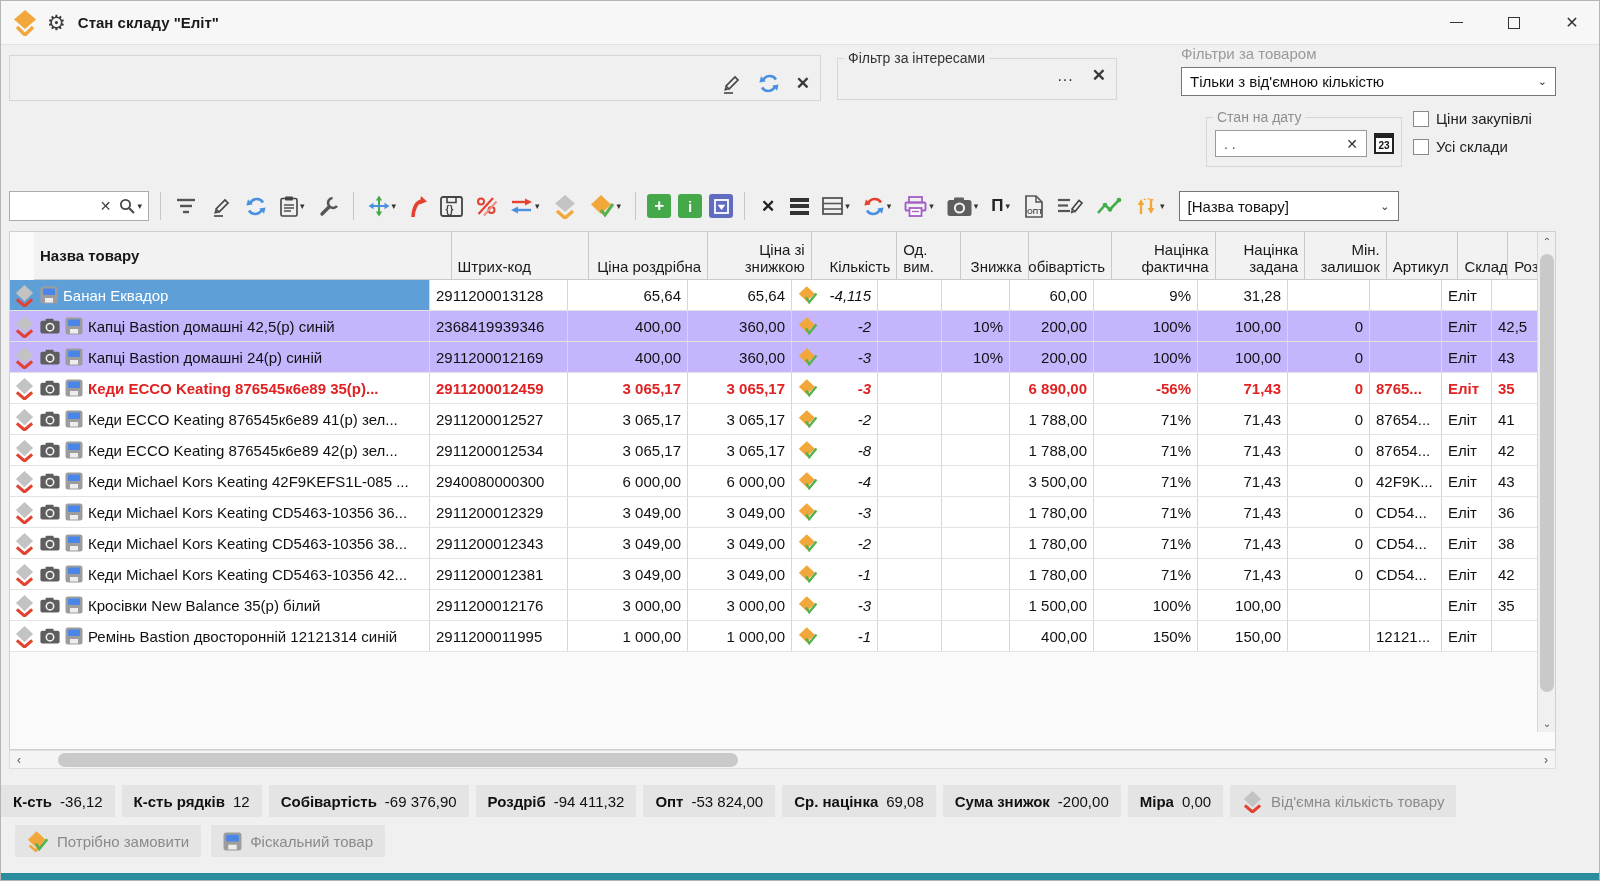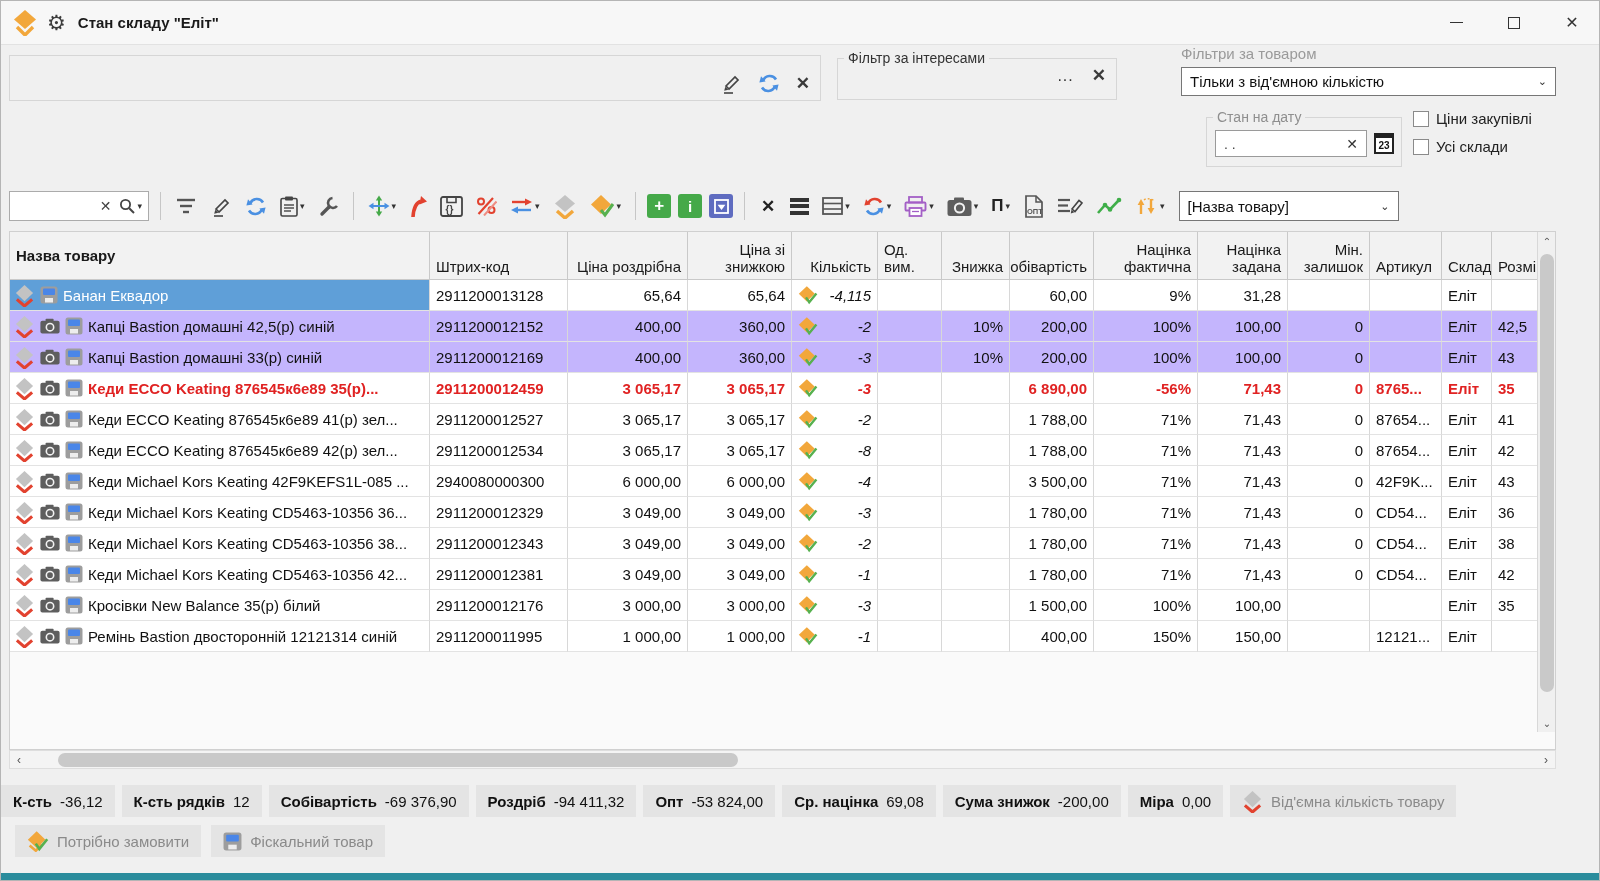--- a/index.html
+++ b/index.html
@@ -51,21 +51,21 @@
   .tbtn{ display:flex; align-items:center; justify-content:center; gap:2px; padding:2px 3px; min-width:24px; height:32px; }
   .caret{ font-size:9px; color:#333; }
   .sqbtn{ width:24px; height:24px; border-radius:3px; display:flex; align-items:center; justify-content:center; color:#fff; font-weight:bold; font-size:17px; }
   .sq-green{ background:#45a949; }
   .sq-indigo{ background:#5f6cc0; }
   .glyph{ font-size:17px; color:#222; font-weight:bold; }
   #grp-combo{ position:static; width:220px; height:30px; margin-left:4px; }
 
   
   .tablewrap{ position:absolute; left:8px; top:230px; width:1547px; height:519px; background:#fafafa; border:1px solid #d0d0d0; }
-  .gridhead{ display:flex; height:48px; background:#f2f2f2; border-bottom:1px solid #c9c9c9; }
+  .gridhead{ display:flex; height:48px; background:#f2f2f2; border-bottom:1px solid #c9c9c9;margin-left:24px; }
   .hcell{ display:flex; align-items:flex-end; padding:4px 6px; font-size:15px; color:#1a1a1a; border-right:1px solid #c9c9c9; line-height:1.15; overflow:hidden; white-space:pre-line; }
   .hcell.right{ justify-content:flex-end; text-align:right; }
   .hcell.bold{ font-weight:bold; align-items:center; }
   .gridbody{ position:relative; }
   .trow{ display:flex; height:31px; background:#fff; }
   .trow.warning{ background:#c4b5fd; }
   .trow.alert .tcell{ color:#e02222; font-weight:bold; }
   .tcell{ display:flex; align-items:center; padding:0 6px; font-size:15px; color:#111; border-right:1px solid #d8d8d8; border-bottom:1px solid #e3e3e3; overflow:hidden; white-space:nowrap; }
   .tcell.right{ justify-content:flex-end; }
   .name-cell{ gap:5px; padding-left:4px; }
@@ -457,21 +457,21 @@
             </span>
             <span>
               <svg width="18" height="18" viewBox="0 0 18 18">
                 <rect x="0.5" y="0.5" width="17" height="17" rx="2.5" fill="#9d9d9d"></rect>
                 <rect x="3" y="2.5" width="12" height="6.5" rx="1" fill="#4a86e8"></rect>
                 <rect x="5" y="12" width="8" height="4.5" fill="#ededed"></rect>
               </svg>
             </span>
             <span class="rowtext">Капці Bastion домашні 42,5(р) синій</span>
           </div>
-          <div class="tcell" style="width: 138px;">2911200012152</div>
+          <div class="tcell" style="width: 138px;">2368419939346</div>
           <div class="tcell right" style="width: 120px;">400,00</div>
           <div class="tcell right" style="width: 104px;">360,00</div>
           <div class="tcell right qty-cell" style="width: 86px;">
             <span>
               <svg width="20" height="20" viewBox="0 0 25 24">
                 <polygon points="11,1 21,10.5 11,20 1,10.5" fill="#f2a73b"></polygon>
                 <polyline points="10,15 14,21 23,10" fill="none" stroke="#57b14f" stroke-width="3"></polyline>
               </svg>
             </span>
             <span class="qval">-2</span>
@@ -501,21 +501,21 @@
                 <circle cx="12.5" cy="11" r="4.6" fill="none" stroke="#f2f2f2" stroke-width="2"></circle>
               </svg>
             </span>
             <span>
               <svg width="18" height="18" viewBox="0 0 18 18">
                 <rect x="0.5" y="0.5" width="17" height="17" rx="2.5" fill="#9d9d9d"></rect>
                 <rect x="3" y="2.5" width="12" height="6.5" rx="1" fill="#4a86e8"></rect>
                 <rect x="5" y="12" width="8" height="4.5" fill="#ededed"></rect>
               </svg>
             </span>
-            <span class="rowtext">Капці Bastion домашні 33(р) синій</span>
+            <span class="rowtext">Капці Bastion домашні 24(р) синій</span>
           </div>
           <div class="tcell" style="width: 138px;">2911200012169</div>
           <div class="tcell right" style="width: 120px;">400,00</div>
           <div class="tcell right" style="width: 104px;">360,00</div>
           <div class="tcell right qty-cell" style="width: 86px;">
             <span>
               <svg width="20" height="20" viewBox="0 0 25 24">
                 <polygon points="11,1 21,10.5 11,20 1,10.5" fill="#f2a73b"></polygon>
                 <polyline points="10,15 14,21 23,10" fill="none" stroke="#57b14f" stroke-width="3"></polyline>
               </svg>

